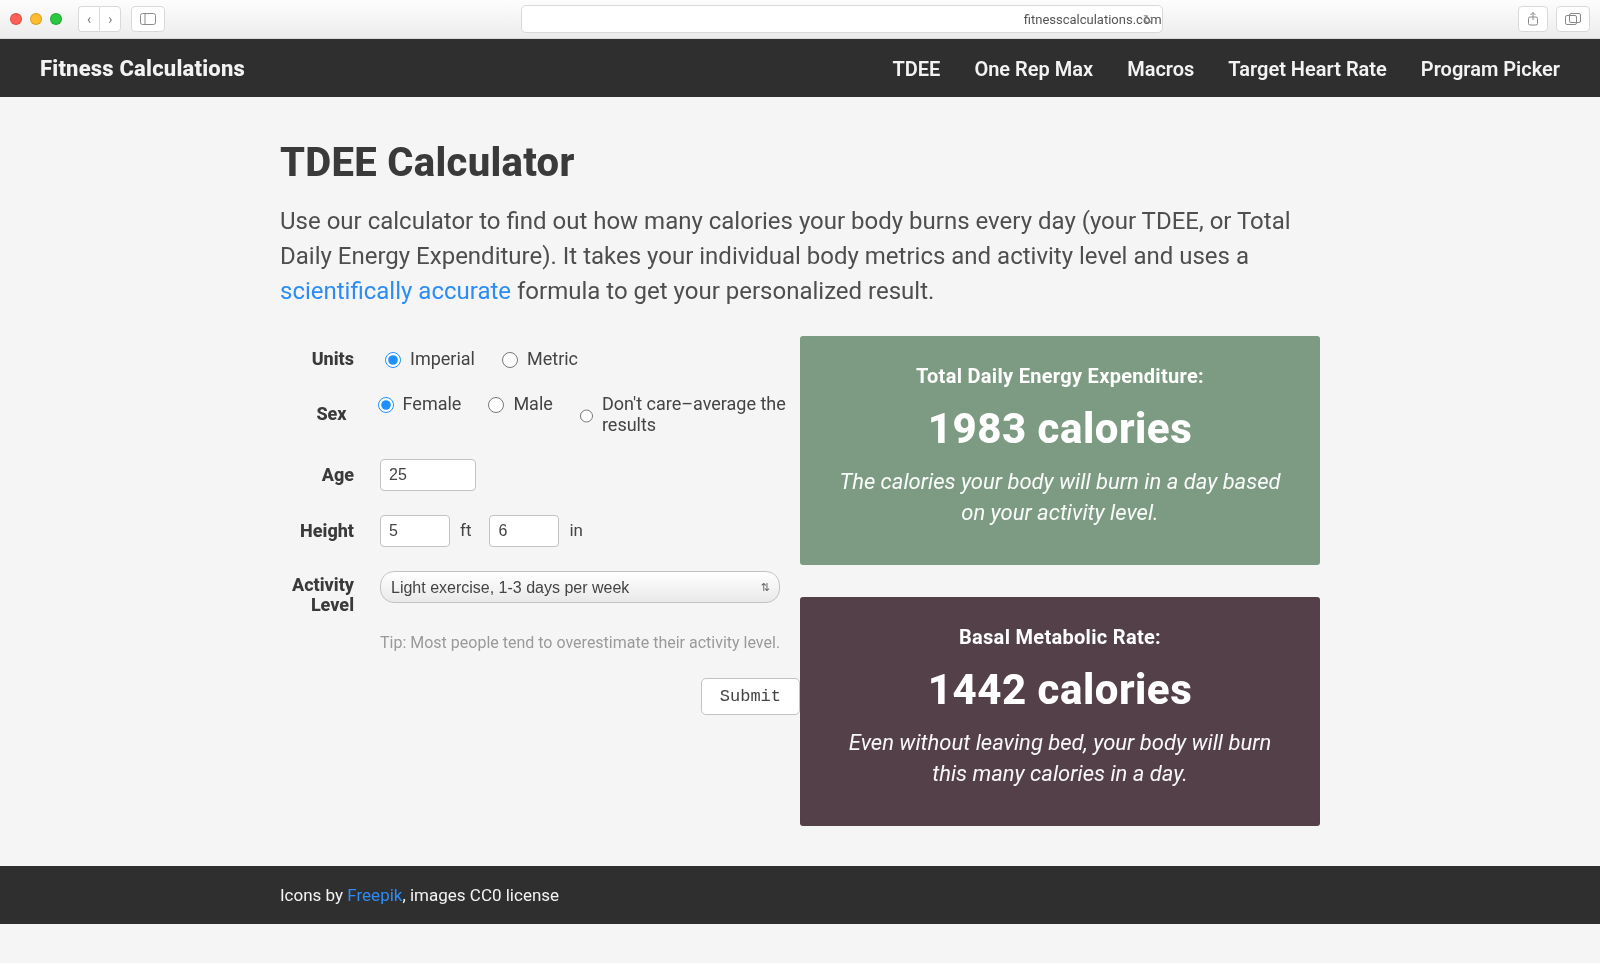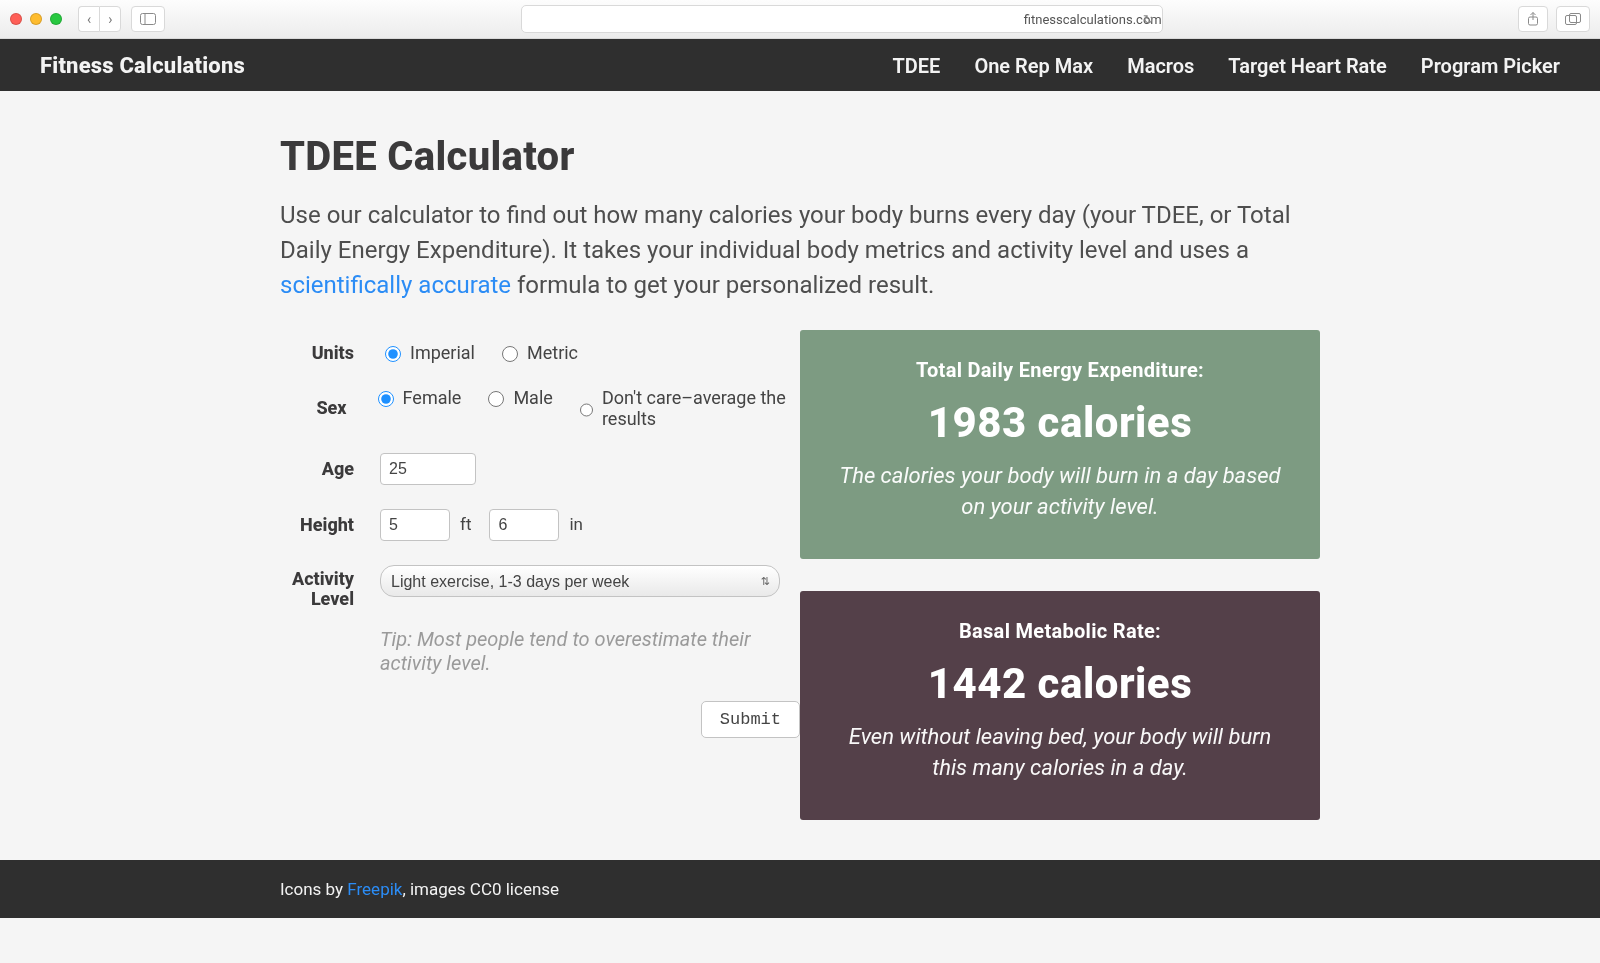--- a/index.html
+++ b/index.html
@@ -80,21 +80,21 @@
   .url-bar .reload {
     position: absolute; right: 8px; font-size: 13px; color: #888;
   }
 
   .right-controls { display: flex; gap: 8px; align-items: center; }
 
   
   .site-nav {
     background: var(--nav-bg);
     color: var(--nav-text);
-    height: 52px;
+    height: 58px;
     display: flex;
     align-items: center;
   }
   .centered {
     width: 1040px;
     max-width: calc(100% - 80px);
     margin: 0 auto;
   }
   .nav-inner {
     display: flex;
@@ -174,21 +174,21 @@
     position: relative;
   }
   .select-wrap { position: relative; display: inline-block; }
   .select-wrap::after {
     content: "⇅";
     position: absolute;
     right: 10px; top: 50%; transform: translateY(-50%);
     font-size: 11px; color: #666;
     pointer-events: none;
   }
-  .tip { color: var(--tip-gray); font-size: 20px; padding: 6px 0 0 100px; font-style: italic; }
+  .tip { color: var(--tip-gray); font-size: 16px; padding: 6px 0 0 100px; }
 
   .form-submit-row { display: flex; justify-content: flex-end; padding-top: 26px; }
   .submit-btn {
     border: 1px solid var(--field-border);
     background: #fff;
     border-radius: 5px;
     padding: 8px 18px;
     font-size: 17px;
     color: #444;
     cursor: pointer;

